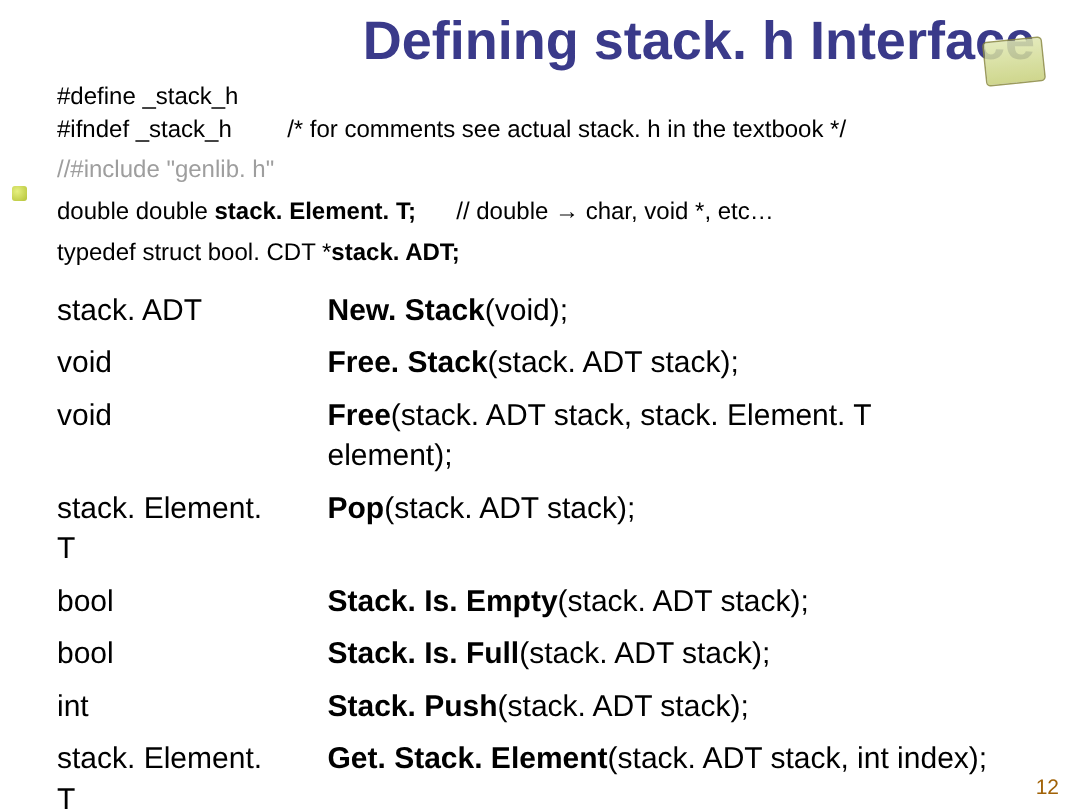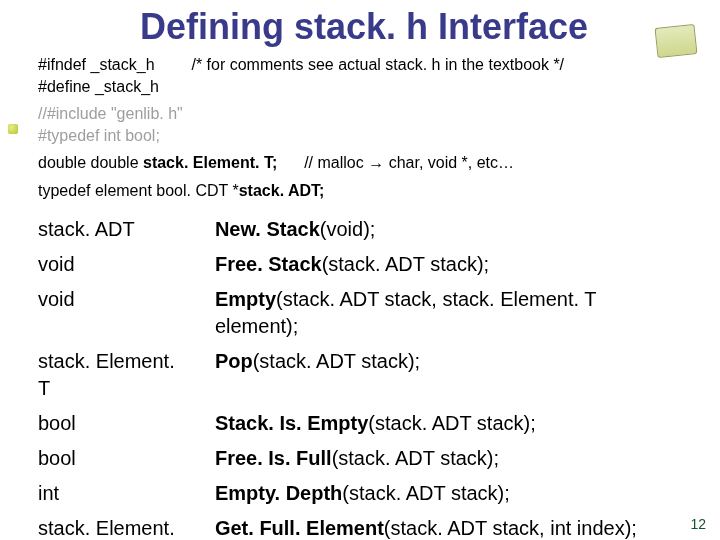--- a/index.html
+++ b/index.html
@@ -14,21 +14,21 @@
   }
   .slide {
     padding: 6px 30px 10px 38px;
     box-sizing: border-box;
     width: 100%;
     height: 100%;
   }
   .title {
     font-size: 36px;
     color: #3a3a8a;
-    text-align: center;
+    text-align: right;
     margin: 0 0 6px 0;
   }
   .code-block {
     font-size: 16px;
     line-height: 1.35;
     color: #000;
   }
   .bold { font-weight: bold; }
   .gray { color: #9e9e9e; }
   .row { white-space: nowrap; }
@@ -41,21 +41,21 @@
   table.funcs td {
     padding: 4px 28px 4px 0;
     vertical-align: top;
   }
   .sig .fn { font-weight: bold; }
   .page-num {
     position: absolute;
     right: 14px;
     bottom: 8px;
     font-size: 14px;
-    color: #14532d;
+    color: #a16207;
   }
   .bullet-dot {
     position: absolute;
     left: 8px;
     top: 124px;
     width: 10px;
     height: 10px;
     background: radial-gradient(circle at 35% 35%, #e6f080, #b4c236);
     border-radius: 2px;
   }
@@ -75,77 +75,76 @@
 </style>
 </head>
 <body>
 
 <div class="slide">
   <div class="money-icon"></div>
   <h1 class="title">Defining stack. h Interface</h1>
 
   <div class="code-block">
 
+    <div class="row">#define _stack_h</div>
     <div class="row">
       <span>#ifndef _stack_h</span>
       <span class="gap" style="width:28px"></span>
       <span>/* for comments see actual stack. h in the textbook */</span>
     </div>
-    <div class="row">#define _stack_h</div>
 
     <div class="bullet-dot"></div>
 
     <div class="para">
       <div class="row gray">//#include "genlib. h"</div>
-      <div class="row gray">#typedef int bool;</div>
     </div>
 
     <div class="row para">
       <span>double double </span><span class="bold">stack. Element. T;</span>
       <span class="gap" style="width:18px"></span>
-      <span>// malloc → char, void *, etc…</span>
+      <span>// double → char, void *, etc…</span>
     </div>
 
     <div class="row para">
-      <span>typedef element </span><span>bool. CDT *</span><span class="bold">stack. ADT;</span>
+      <span>typedef struct </span><span>bool. CDT *</span><span class="bold">stack. ADT;</span>
     </div>
 
     <table class="funcs">
       <tbody id="func-body">
           <tr>
             <td>stack. ADT</td>
             <td class="sig"><span class="fn">New. Stack</span><span>(void);</span></td>
           </tr>
           <tr>
             <td>void</td>
             <td class="sig"><span class="fn">Free. Stack</span><span>(stack. ADT stack);</span></td>
           </tr>
           <tr>
             <td>void</td>
-            <td class="sig"><span class="fn">Empty</span><span>(stack. ADT stack, stack. Element. T element);</span></td>
+            <td class="sig"><span class="fn">Free</span><span>(stack. ADT stack, stack. Element. T element);</span></td>
           </tr>
           <tr>
             <td>stack. Element. T</td>
             <td class="sig"><span class="fn">Pop</span><span>(stack. ADT stack);</span></td>
           </tr>
           <tr>
             <td>bool</td>
             <td class="sig"><span class="fn">Stack. Is. Empty</span><span>(stack. ADT stack);</span></td>
           </tr>
           <tr>
             <td>bool</td>
-            <td class="sig"><span class="fn">Free. Is. Full</span><span>(stack. ADT stack);</span></td>
+            <td class="sig"><span class="fn">Stack. Is. Full</span><span>(stack. ADT stack);</span></td>
           </tr>
           <tr>
             <td>int</td>
-            <td class="sig"><span class="fn">Empty. Depth</span><span>(stack. ADT stack);</span></td>
+            <td class="sig"><span class="fn">Stack. Push</span><span>(stack. ADT stack);</span></td>
           </tr>
           <tr>
             <td>stack. Element. T</td>
-            <td class="sig"><span class="fn">Get. Full. Element</span><span>(stack. ADT stack, int index);</span></td>
+            <td class="sig"><span class="fn">Get. Stack. Element</span><span>(stack. ADT stack, int index);</span></td>
           </tr>
         </tbody>
     </table>
 
     <div class="row para">#endif</div>
   </div>
 
   <div class="page-num">12</div>
 </div>
 

